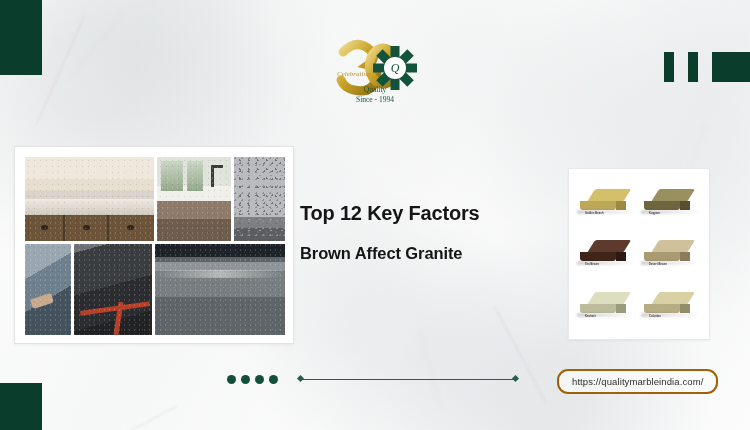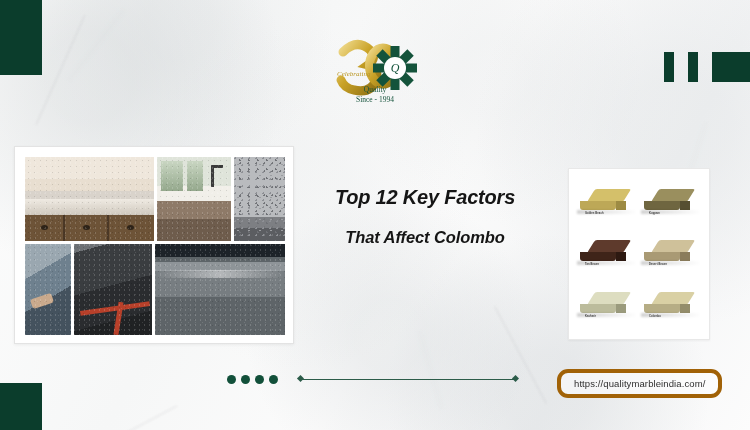--- a/index.html
+++ b/index.html
@@ -2,21 +2,21 @@
 <html><head>
 <meta charset="utf-8">
 <style>
   html,body{margin:0;padding:0;}
   body{
     width:750px;height:430px;overflow:hidden;
     font-family:"Liberation Sans",sans-serif;
     background:#ffffff;
     position:relative;
   }
-  #stage{position:absolute;inset:0;width:750px;height:430px;overflow:hidden;text-align:center;}
+  #stage{position:absolute;inset:0;width:750px;height:430px;overflow:hidden;}
 
   
   .marble{
     position:absolute;inset:0;
     background:
       radial-gradient(circle at 12% 18%, rgba(190,196,198,.30) 0 6%, rgba(255,255,255,0) 26%),
       radial-gradient(circle at 24% 6%,  rgba(200,205,208,.22) 0 5%, rgba(255,255,255,0) 22%),
       radial-gradient(circle at 52% 78%, rgba(196,202,205,.26) 0 7%, rgba(255,255,255,0) 28%),
       radial-gradient(circle at 73% 92%, rgba(188,194,198,.24) 0 6%, rgba(255,255,255,0) 24%),
       radial-gradient(circle at 90% 30%, rgba(198,204,207,.20) 0 7%, rgba(255,255,255,0) 27%),
@@ -87,21 +87,21 @@
   }
   .ph-polish .sheen{position:absolute;background:linear-gradient(90deg,rgba(255,255,255,0),rgba(255,255,255,.45),rgba(255,255,255,0));}
   .grain{position:absolute;inset:0;opacity:.35;
     background:
       radial-gradient(circle at 10% 20%, rgba(255,255,255,.5) 0 .6px, transparent .6px),
       radial-gradient(circle at 55% 60%, rgba(0,0,0,.35) 0 .6px, transparent .6px),
       radial-gradient(circle at 80% 25%, rgba(255,255,255,.35) 0 .6px, transparent .6px);
     background-size:5px 5px,6px 6px,7px 7px;}
 
   
-  .headline{position:absolute;left:300px;top:185px;width:250px;font-style:italic;}
+  .headline{position:absolute;left:300px;top:201px;width:250px;}
   .h-title{font-size:20px;font-weight:bold;color:#151515;letter-spacing:-.2px;line-height:24px;}
   .h-sub{margin-top:17px;font-size:16.5px;font-weight:bold;color:#151515;line-height:23px;letter-spacing:-.1px;}
 
   
   .samples-card{
     position:absolute;left:568px;top:168px;width:142px;height:172px;
     background:#ffffff;border:1px solid #e8e8e8;box-sizing:border-box;
     box-shadow:0 1px 2px rgba(0,0,0,.05);
     padding:8px 6px;
   }
@@ -118,21 +118,21 @@
   
   .dots{position:absolute;left:227px;top:375px;display:flex;gap:5px;}
   .dot{width:9px;height:9px;border-radius:50%;background:#12503a;}
   .divider{position:absolute;left:300px;top:379px;width:215px;height:1px;background:#2c5c49;}
   .div-cap{position:absolute;top:376px;width:5px;height:5px;background:#2c5c49;transform:rotate(45deg);}
   .div-cap.l{left:298px;}
   .div-cap.r{left:513px;}
 
   .url-pill{
     position:absolute;left:557px;top:369px;height:21px;
-    border:4px solid #a16207;border-radius:11px;
+    border:2px solid #a16207;border-radius:11px;
     display:flex;align-items:center;justify-content:center;
     padding:0 13px;background:rgba(255,255,255,.55);
   }
   .url-pill span{font-size:9.5px;color:#2e2e2e;letter-spacing:.1px;}
 </style>
 </head>
 <body>
 
 <div id="stage">
 
@@ -220,21 +220,21 @@
         <div class="sheen" style="left:0;top:26px;width:130px;height:8px;"></div>
         <div class="grain"></div>
       </div>
 
     </div>
   </div>
 
   <div class="headline">
     <div class="h-title">Top 12 Key Factors</div>
     <div class="h-sub">
-      <div>That Affect Colombo</div>
+      <div>Brown Affect Granite</div>
     </div>
   </div>
 
   <div class="samples-card">
     <div class="samples-grid" id="samples-grid">
         <div class="sample">
           <div class="blk">
             <div class="top" style="background:#d4c06a"></div>
             <div class="front" style="background:#bda857"></div>
             <div class="side" style="background:#9d8b43"></div>

